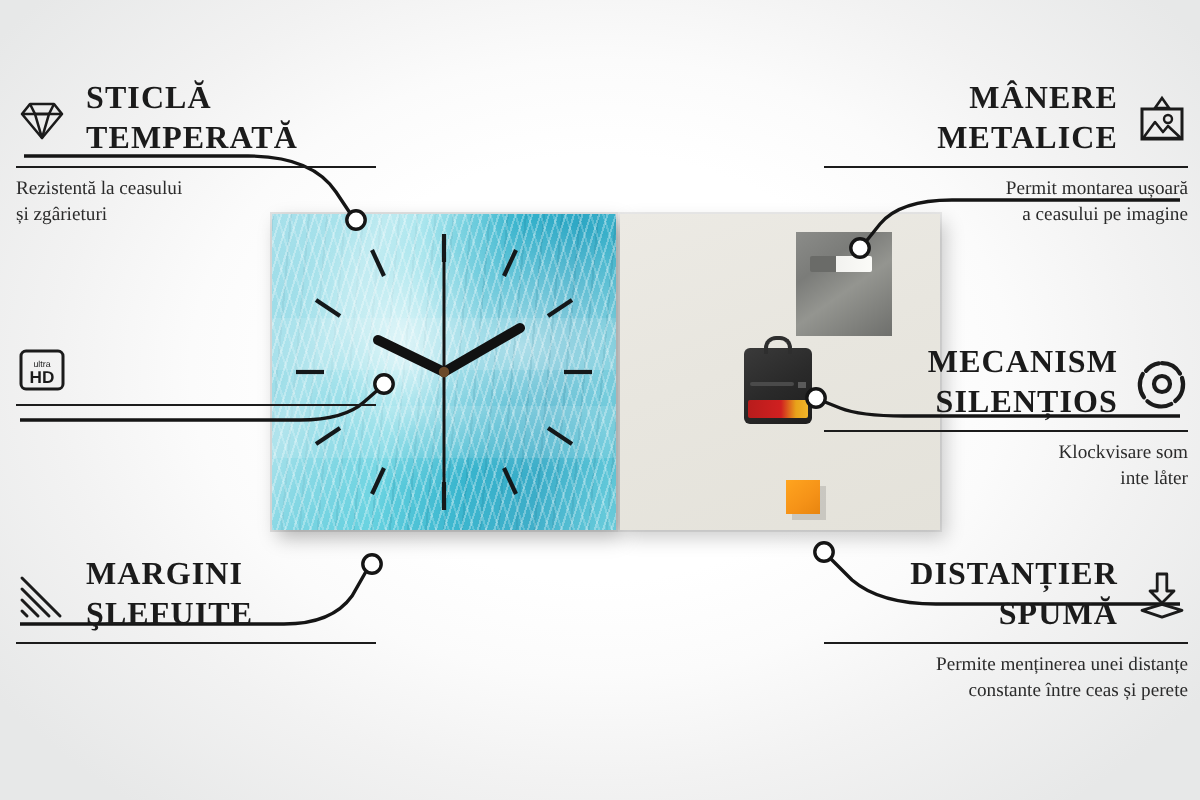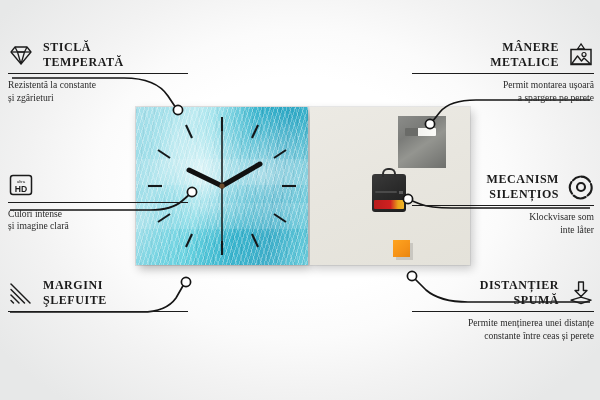--- a/index.html
+++ b/index.html
@@ -105,21 +105,21 @@
   .feature { position:absolute; width:180px; }
   .feature.left  { left:8px;  text-align:left; }
   .feature.right { left:412px; width:182px; text-align:right; }
 
   .ftitle-row { display:flex; align-items:center; gap:9px; }
   .feature.right .ftitle-row { flex-direction:row-reverse; }
 
   .ficon { width:26px; height:26px; flex:0 0 26px; position:relative; }
 
   .ftitle {
-    font-size:12px; font-weight:bold; letter-spacing:.55px;
+    font-size:16px; font-weight:bold; letter-spacing:.55px;
     line-height:1.22; color:#1b1b1b; white-space:pre-line;
   }
   .rule { height:1px; background:#1c1c1c; margin:4px 0 5px 0; }
   .fdesc {
     font-size:9.6px; line-height:1.3; color:#2b2b2b; white-space:pre-line;
   }
 </style>
 </head>
 <body>
 
@@ -197,37 +197,35 @@
               <path d="M7,5 L9.5,10 L13,22"></path>
             <path d="M19,5 L16.5,10 L13,22"></path>
               <path d="M9.5,10 L16.5,10"></path>
           </g>
         </svg>
       </div>
       <div class="ftitle">STICLĂ
 TEMPERATĂ</div>
     </div>
     <div class="rule"></div>
-    <div class="fdesc">Rezistentă la constante
+    <div class="fdesc">Rezistentă la ceasului
 și zgârieturi</div>
   </div>
 
   <div class="feature left" style="top:172px">
     <div class="ftitle-row">
       <div class="ficon">
         <svg viewBox="0 0 26 26" width="26" height="26">
           <rect x="2.5" y="3.5" width="21" height="19" rx="2.5" fill="none" stroke="#1b1b1b" stroke-width="1.5"></rect>
           <text x="13" y="11.4" font-family="'Liberation Sans',sans-serif" font-size="4.4" text-anchor="middle" fill="#1b1b1b">ultra</text>
           <text x="13" y="19.6" font-family="'Liberation Sans',sans-serif" font-size="8.6" font-weight="bold" text-anchor="middle" fill="#1b1b1b">HD</text>
         </svg>
       </div>
     </div>
     <div class="rule"></div>
-    <div class="fdesc">Culori intense
-și imagine clară</div>
   </div>
 
   <div class="feature left" style="top:278px">
     <div class="ftitle-row">
       <div class="ficon">
         <svg viewBox="0 0 26 26" width="26" height="26">
           <g stroke="#1b1b1b" stroke-width="1.5" stroke-linecap="round">
             <line x1="3" y1="4" x2="22" y2="23"></line>
             <line x1="3" y1="9.5" x2="16.5" y2="23"></line>
             <line x1="3" y1="15" x2="11" y2="23"></line>
@@ -249,21 +247,21 @@
           <rect x="3" y="7.5" width="20" height="15" fill="none" stroke="#1b1b1b" stroke-width="1.5"></rect>
           <circle cx="16" cy="12.5" r="2" fill="none" stroke="#1b1b1b" stroke-width="1.2"></circle>
           <path d="M3.6,22 L9.5,14 L13.5,19 L16,16 L22.4,22 Z" fill="none" stroke="#1b1b1b" stroke-width="1.3" stroke-linejoin="round"></path>
         </svg>
       </div>
       <div class="ftitle">MÂNERE
 METALICE</div>
     </div>
     <div class="rule"></div>
     <div class="fdesc">Permit montarea ușoară
-a spargere pe perete</div>
+a ceasului pe imagine</div>
   </div>
 
   <div class="feature right" style="top:172px">
     <div class="ftitle-row">
       <div class="ficon">
         <svg viewBox="0 0 26 26" width="26" height="26">
           <g fill="none" stroke="#1b1b1b" stroke-width="2.1" stroke-linecap="round">
             <path d="M13,2.6 a10.4,10.4 0 0 1 9.0,5.2"></path>
             <path d="M23.0,10.0 a10.4,10.4 0 0 1 -3.4,11.5"></path>
             <path d="M17.6,23.0 a10.4,10.4 0 0 1 -11.9,-1.4"></path>

